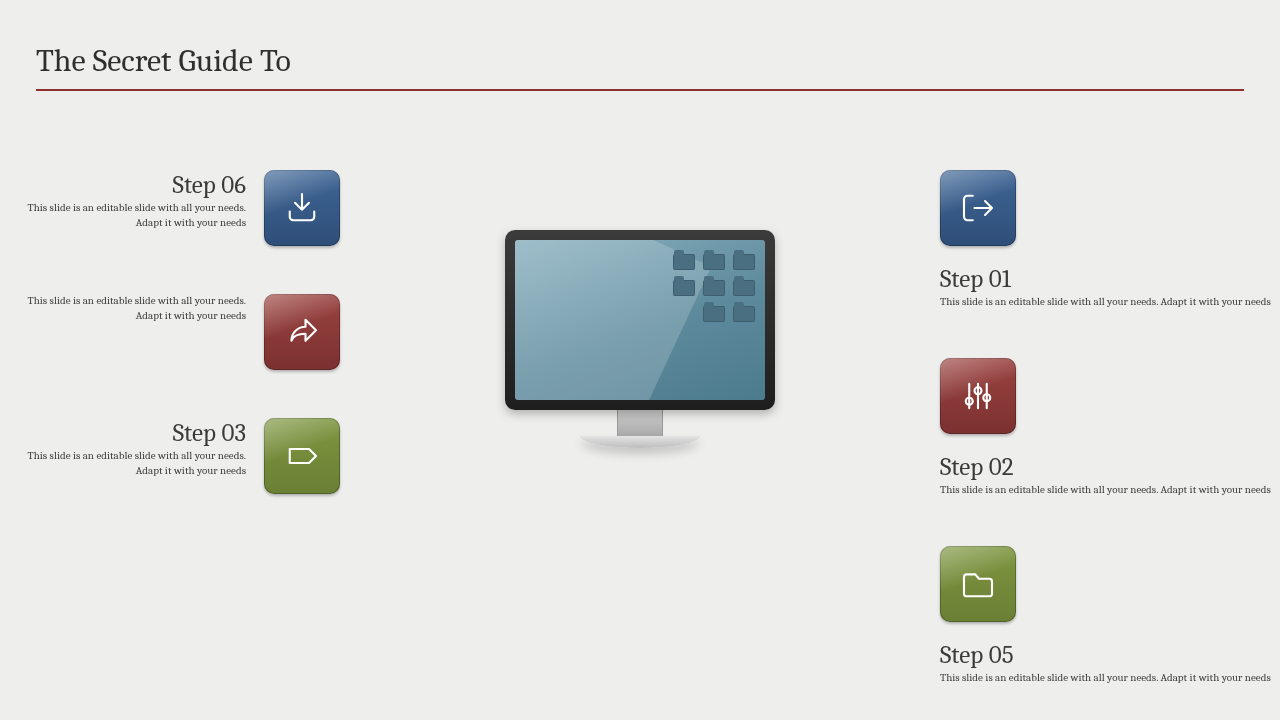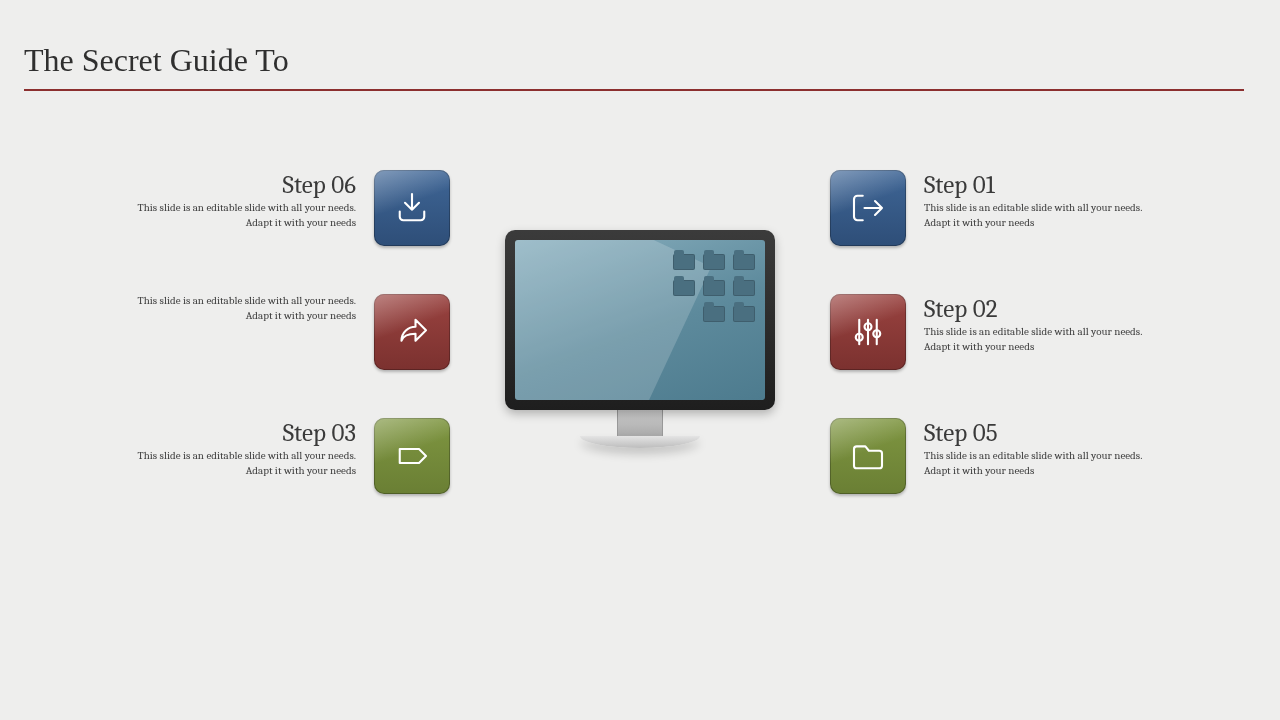--- a/index.html
+++ b/index.html
@@ -8,23 +8,22 @@
     background: #eeeeed;
     font-family: "Cambria", "Georgia", "Times New Roman", serif;
     color: #3a3a3a;
     position: relative;
     overflow: hidden;
   }
 
   .title-bar {
     position: absolute;
     top: 42px;
-    left: 24px;
+    left: 36px;
     right: 36px;
-    font-family: Liberation Serif, serif;
   }
   .title-line {
     display: flex;
     align-items: baseline;
     gap: 14px;
     white-space: nowrap;
   }
   .title-small {
     font-size: 32px;
     color: #2f2f2f;
@@ -40,41 +39,41 @@
     height: 0;
     border-top: 2px solid #8b2f2f;
   }
 
   .stage {
     position: absolute;
     top: 160px;
     left: 0; right: 0;
     bottom: 40px;
     display: flex;
-    justify-content: center;
+    justify-content: space-between;
     align-items: flex-start;
-    gap: 40px;
+    gap: 24px;
   }
 
   .col {
     display: flex;
     flex-direction: column;
     gap: 48px;
     width: 340px;
     padding-top: 10px;
   }
 
   .item {
     display: flex;
     align-items: flex-start;
     gap: 18px;
   }
   .item.left { flex-direction: row; justify-content: flex-end; }
   .item.left .txt { text-align: right; }
-  .item.right { flex-direction: row; }
+  .item.right { flex-direction: column; }
   .item.right .txt { text-align: left; }
 
   .txt { flex: 1; }
   .step-title {
     font-size: 25px;
     color: #3a3a3a;
     margin-bottom: 2px;
     font-weight: 400;
   }
   .step-desc {

